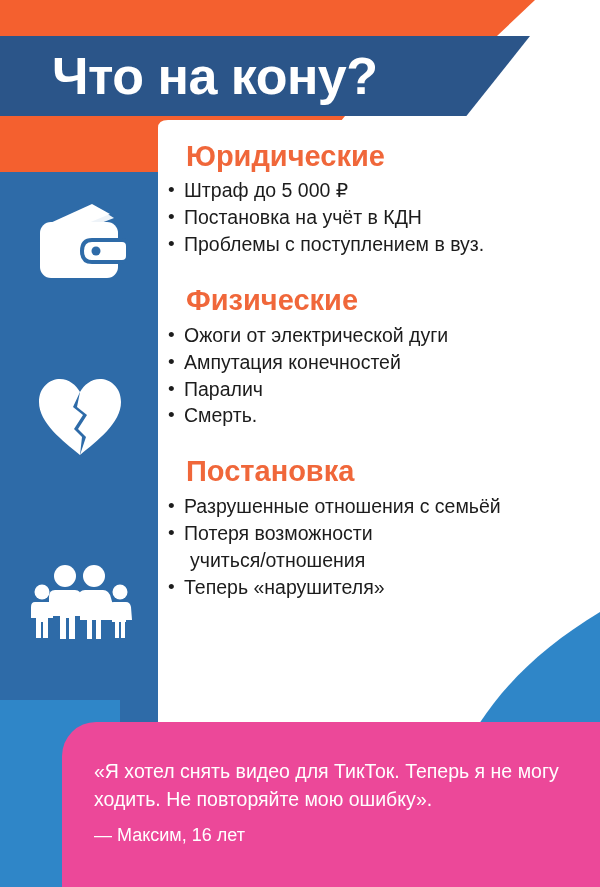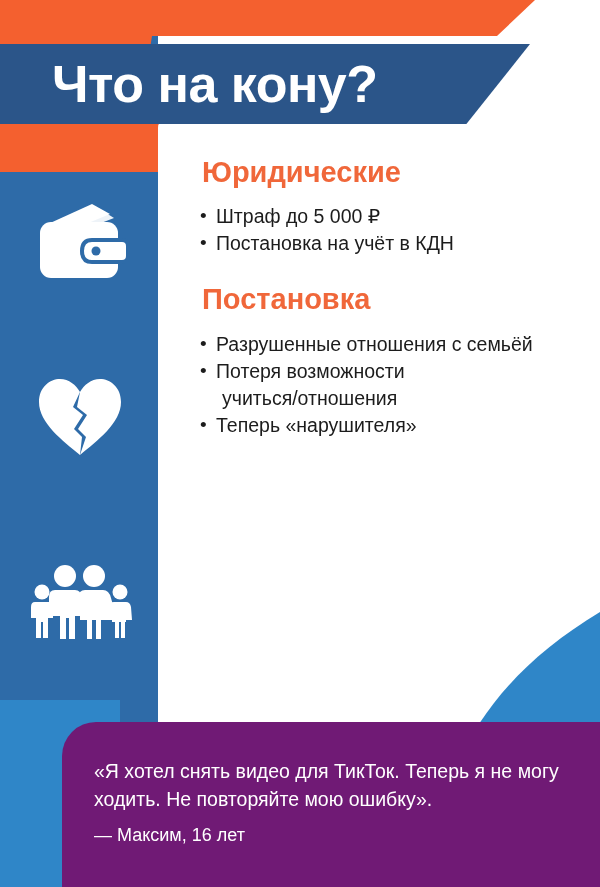--- a/index.html
+++ b/index.html
@@ -26,21 +26,21 @@
     top: 0; left: 0;
     width: 600px;
     height: 887px;
     pointer-events: none;
   }
 
   
   #title-banner {
     position: absolute;
     left: 0;
-    top: 44px;
+    top: 36px;
     width: 530px;
     height: 80px;
     z-index: 5;
     display: flex;
     align-items: center;
   }
   #title-banner .banner-shape {
     position: absolute;
     inset: 0;
     background: #2b5589;
@@ -76,41 +76,41 @@
     justify-content: center;
   }
   #icon-wallet  { top: 78px;  height: 92px; }
   #icon-heart   { top: 250px; height: 92px; }
   #icon-family  { top: 432px; height: 96px; }
 
   
   #content {
     position: absolute;
     left: 158px;
-    top: 156px;
+    top: 140px;
     width: 430px;
     z-index: 7;
-    padding-left: 26px;
+    padding-left: 10px;
     box-sizing: border-box;
   }
 
   .section { margin-bottom: 26px; }
   .section:last-child { margin-bottom: 0; }
 
   .section-heading {
     color: #f0673a;
     font-size: 29px;
     font-weight: bold;
     margin: 0 0 6px 18px;
     line-height: 1.12;
   }
 
   .bullet-list {
     list-style: none;
-    margin: 16px;
+    margin: 0;
     padding: 0;
   }
   .bullet-list li {
     position: relative;
     color: #1c1c1c;
     font-size: 19.5px;
     line-height: 1.33;
     padding-left: 16px;
     margin-bottom: 1px;
   }
@@ -126,21 +126,21 @@
     padding-left: 22px;
   }
 
   
   #quote-banner {
     position: absolute;
     left: 62px;
     top: 722px;
     width: 538px;
     height: 165px;
-    background: #701a75;
+    background: #ec4899;
     border-top-left-radius: 34px;
     z-index: 8;
     box-sizing: border-box;
     padding: 36px 34px 0 32px;
   }
   #quote-text {
     color: #ffffff;
     font-size: 19.5px;
     line-height: 1.42;
     margin: 0;
@@ -250,23 +250,33 @@
     </div>
   </div>
 
   <div id="content">
 
     <section class="section">
       <h2 class="section-heading">Юридические</h2>
       <ul class="bullet-list">
         <li class="bullet">Штраф до 5 000 ₽</li>
         <li class="bullet">Постановка на учёт в КДН</li>
+        <li class="bullet">Проблемы с поступлением в вуз.</li>
       </ul>
     </section>
 
+    <section class="section">
+      <h2 class="section-heading">Физические</h2>
+      <ul class="bullet-list">
+        <li class="bullet">Ожоги от электрической дуги</li>
+        <li class="bullet">Ампутация конечностей</li>
+        <li class="bullet">Паралич</li>
+        <li class="bullet">Смерть.</li>
+      </ul>
+    </section>
 
     <section class="section">
       <h2 class="section-heading">Постановка</h2>
       <ul class="bullet-list">
         <li class="bullet">Разрушенные отношения с семьёй</li>
         <li class="bullet">Потеря возможности</li>
         <li class="cont">учиться/отношения</li>
         <li class="bullet">Теперь «нарушителя»</li>
       </ul>
     </section>

